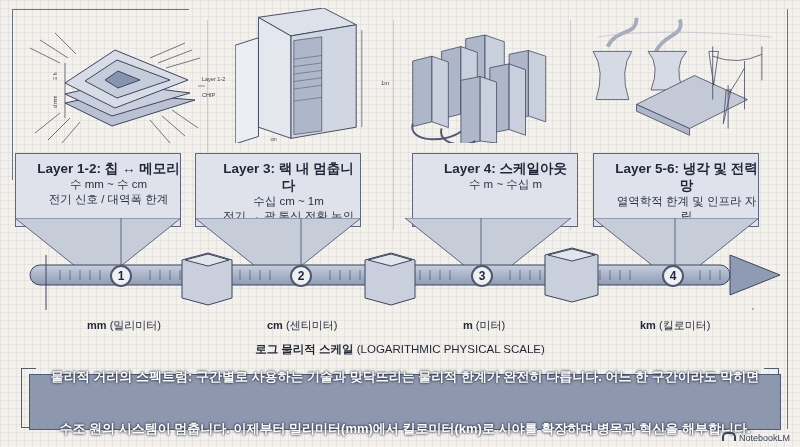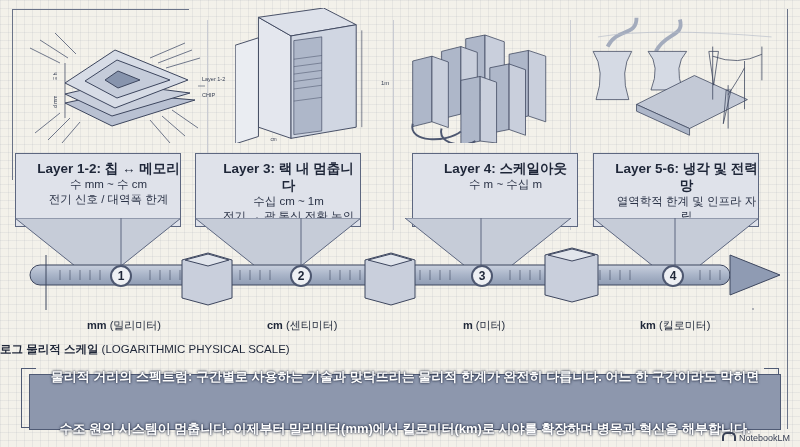--- a/index.html
+++ b/index.html
@@ -31,21 +31,21 @@
 
   
   .axis { position:absolute; left:0; top:240px; width:800px; height:70px; }
   .node {
     position:absolute; top:265px; width:22px; height:22px; border-radius:50%;
     background:#eef0f4; border:2px solid #4d5770; box-sizing:border-box;
     font-weight:bold; font-size:12px; line-height:18px; text-align:center; color:#1e2638;
   }
   .unit-label { position:absolute; top:318px; font-weight:bold; font-size:11px; color:#1e2638; }
   .unit-label span { font-weight:normal; }
-  .scale-label { position:absolute; top:342px; left:0; width:800px; font-size:11.5px; color:#1e2638; }
+  .scale-label { position:absolute; top:342px; left:0; width:800px; text-align:center; font-size:11.5px; color:#1e2638; }
   .scale-label b { font-weight:bold; }
 
   
   .caption {
     position:absolute; left:29px; top:374px; width:752px; height:56px;
     background:#8d97ad; border:1.5px solid #4f5a74; box-sizing:border-box;
     display:flex; flex-direction:column; justify-content:center; align-items:center;
     color:#ffffff; font-size:13px; line-height:19px; font-weight:bold;
     text-shadow:0 0 2px #2b344a, 0 0 3px #2b344a;
     gap:33px;

